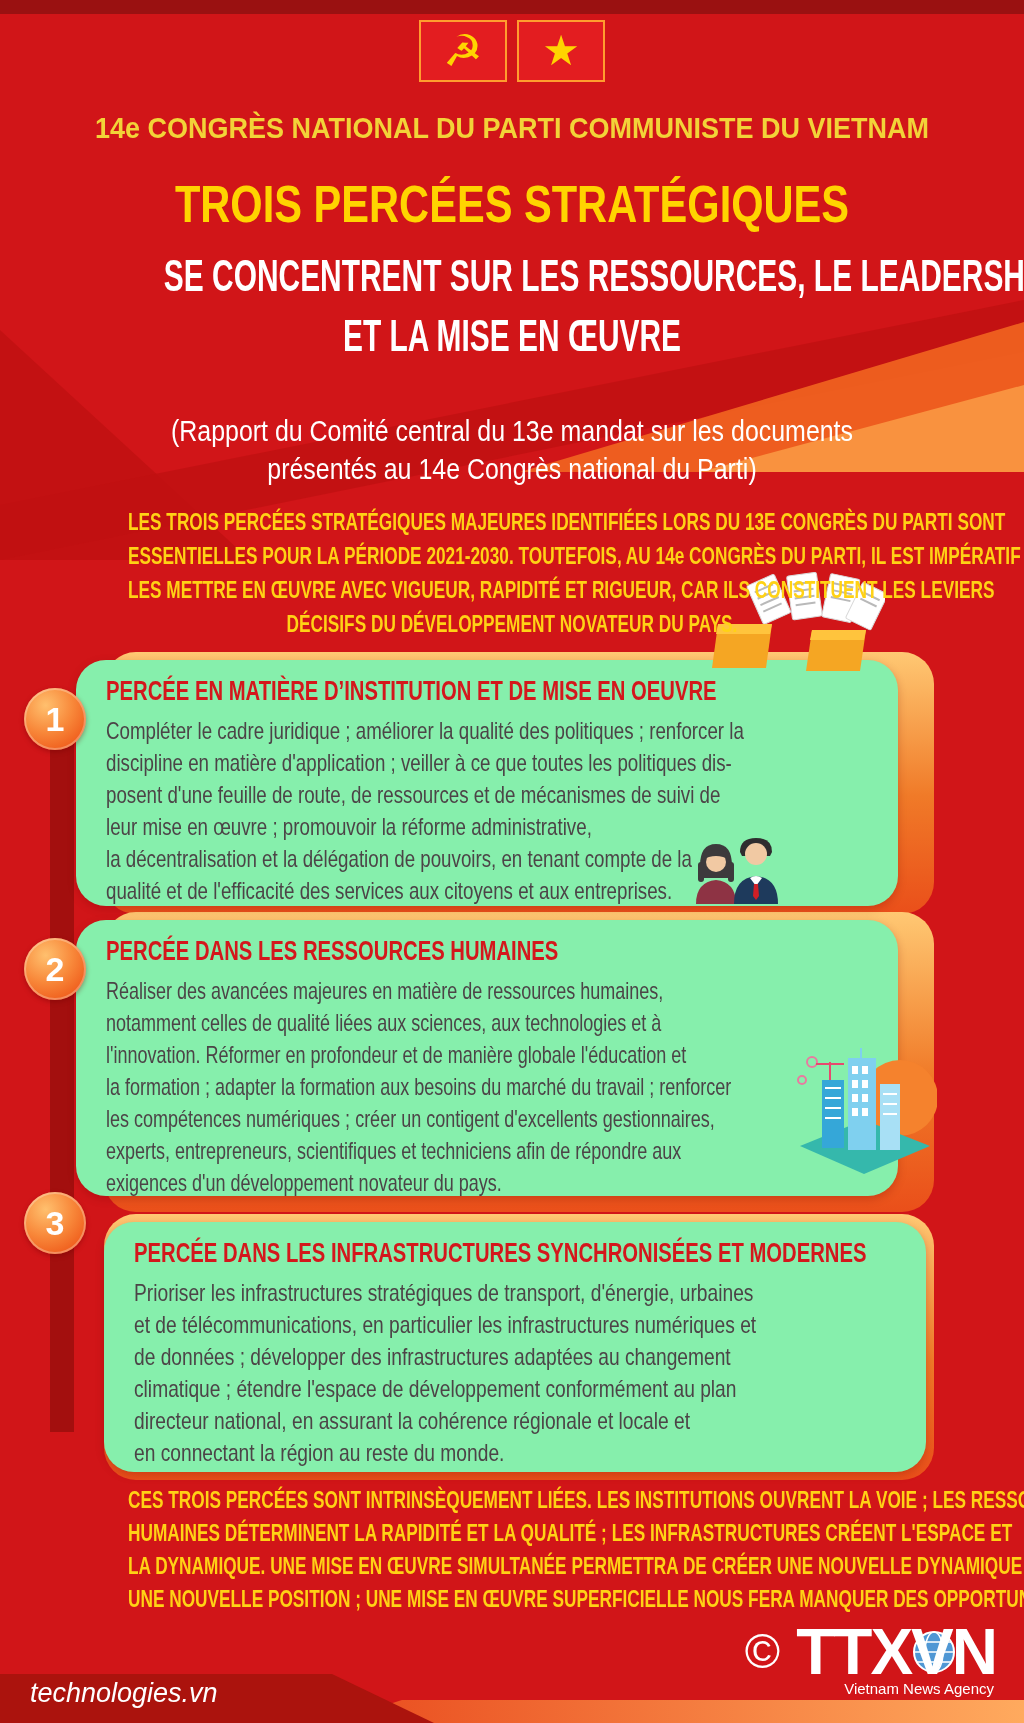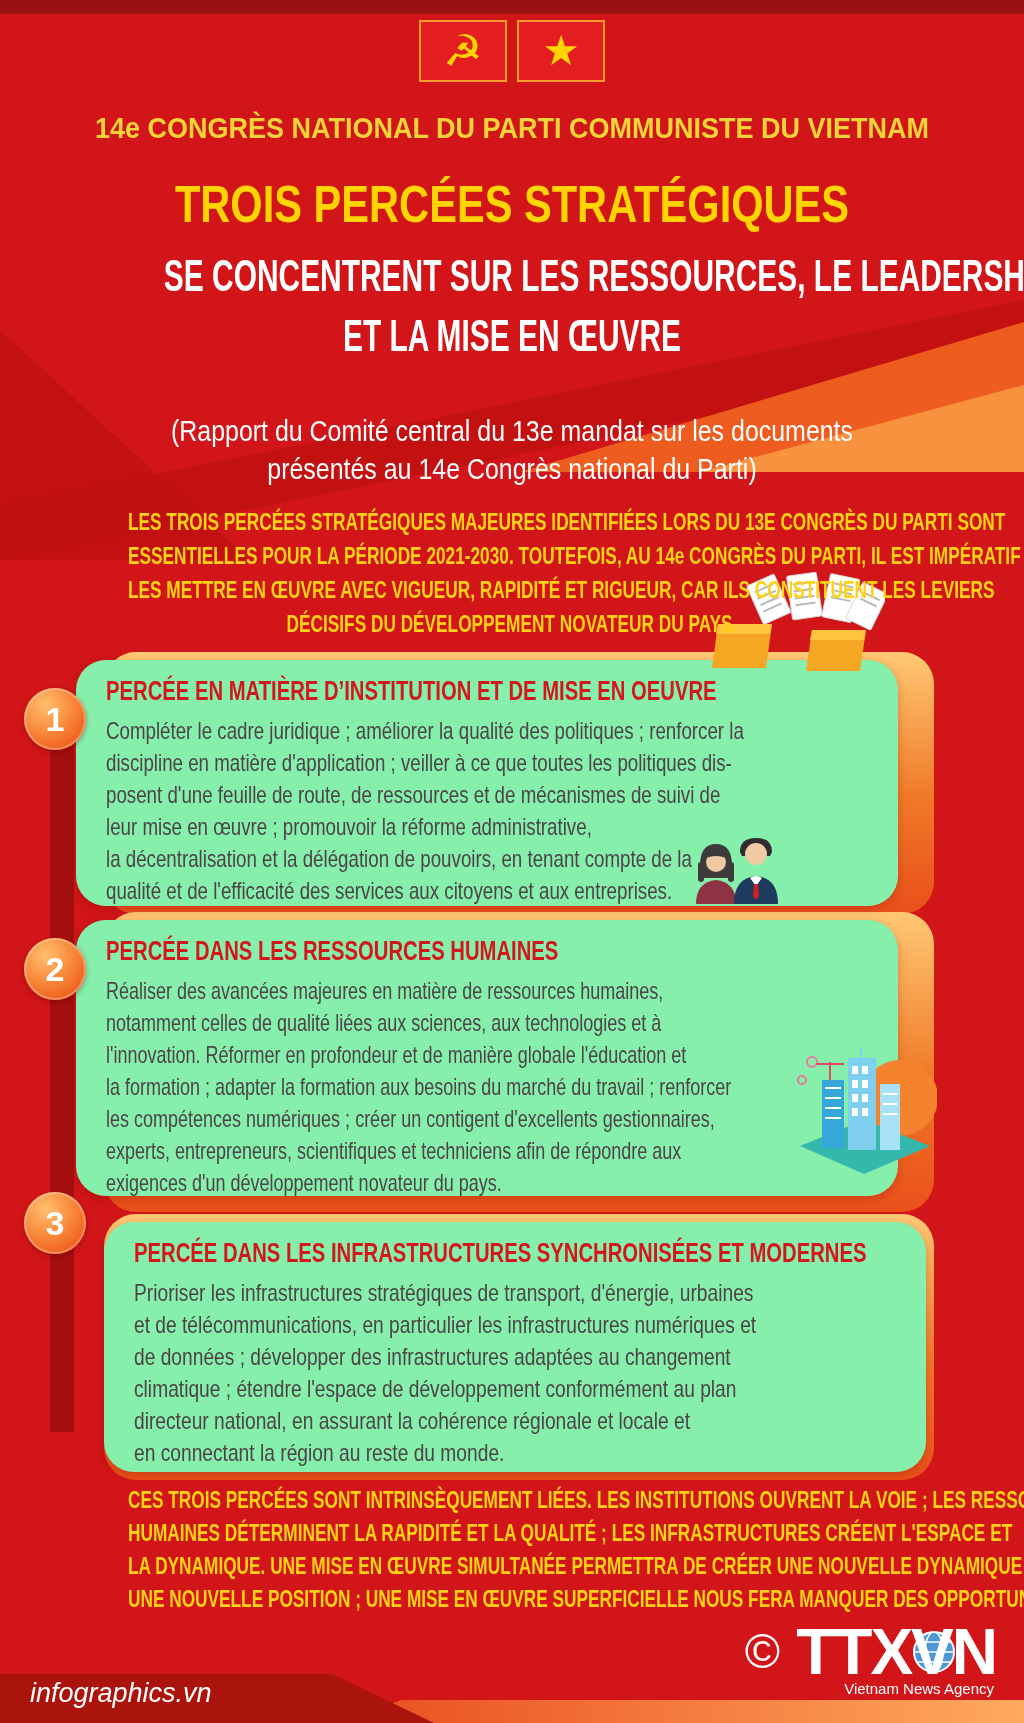--- a/index.html
+++ b/index.html
@@ -245,15 +245,15 @@
           <line x1="2" y1="22" x2="42" y2="22" stroke="#fff" stroke-width="1.5"></line>
           <line x1="5" y1="12" x2="39" y2="12" stroke="#fff" stroke-width="1.5"></line>
           <line x1="5" y1="32" x2="39" y2="32" stroke="#fff" stroke-width="1.5"></line>
         </svg>
         <span class="ttxvn">TTXVN</span>
       </span>
     </div>
     <div class="agency-sub">Vietnam News Agency</div>
   </div>
 
-  <div class="site">infographics.vn</div>
+  <div class="site">technologies.vn</div>
 
 </div>
 
 </body></html>

